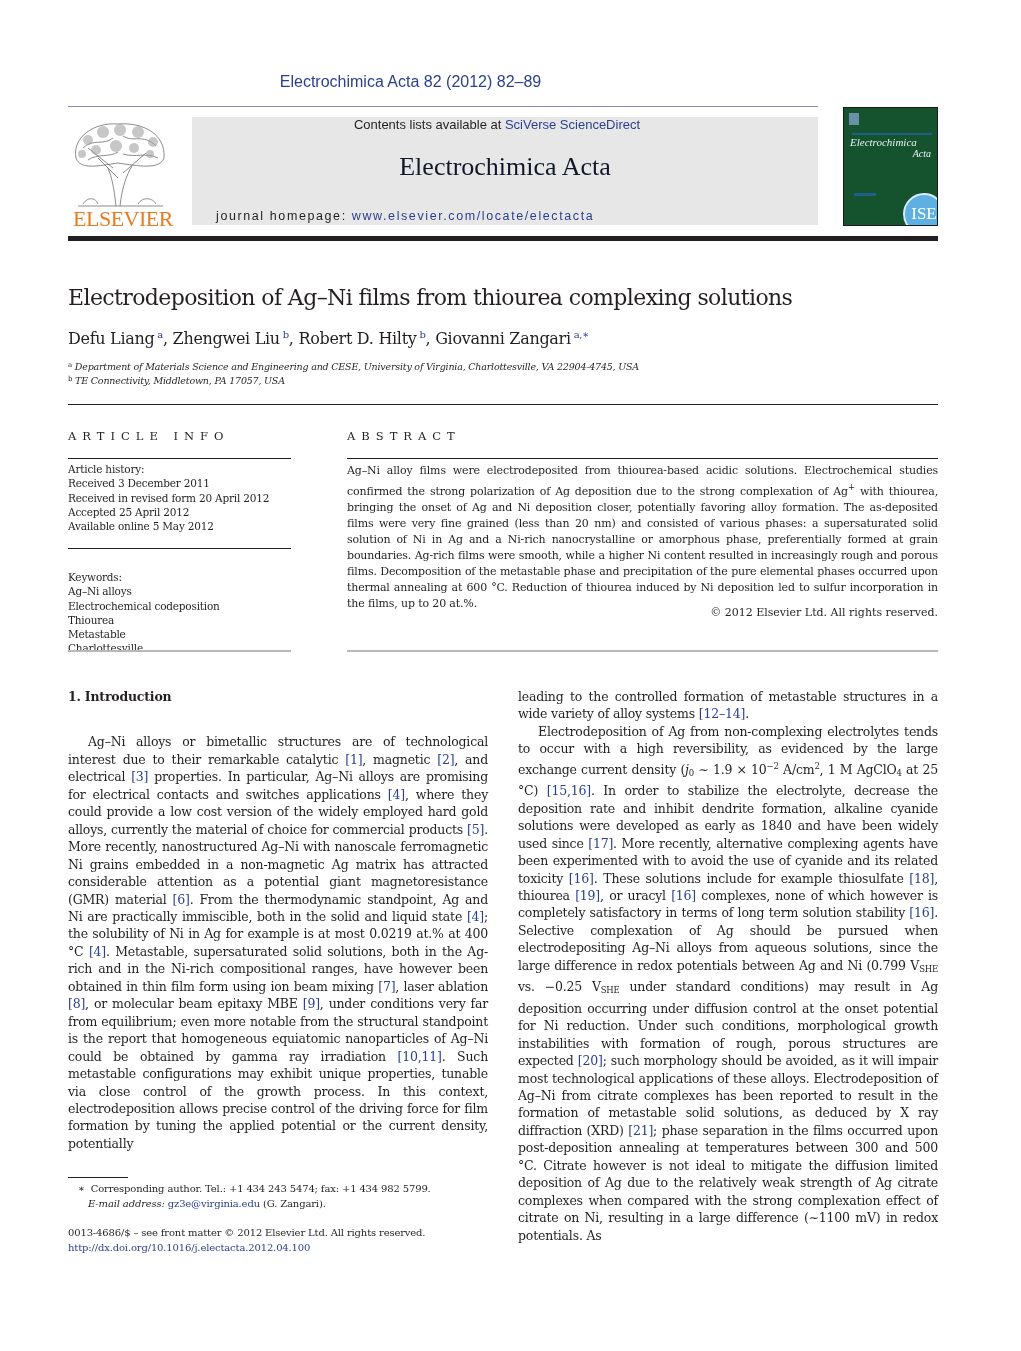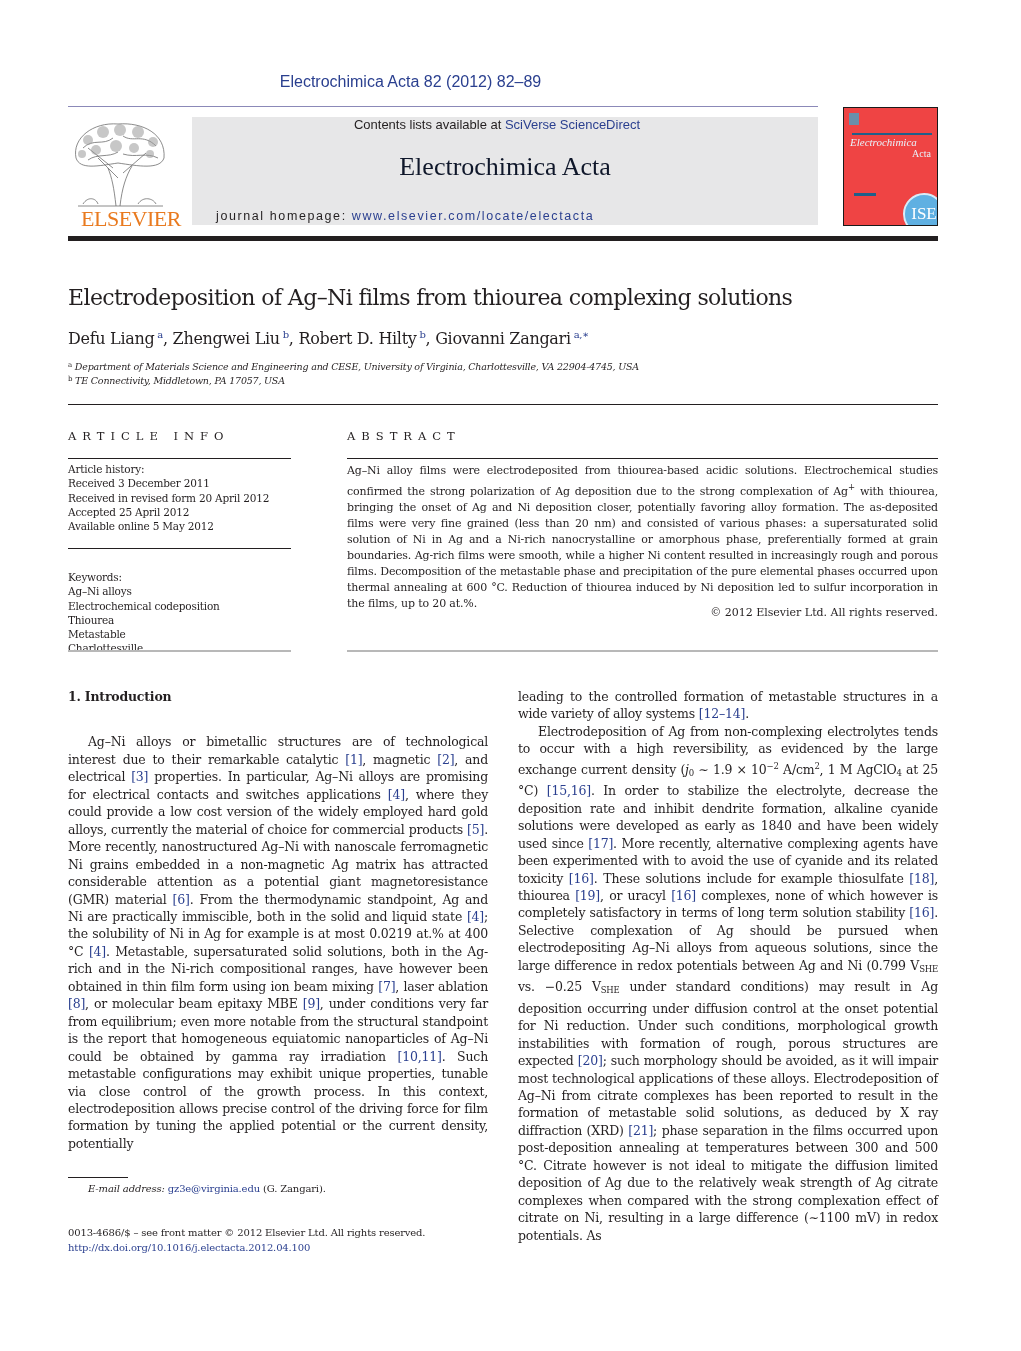--- a/index.html
+++ b/index.html
@@ -6,32 +6,32 @@
     html, body { width: 1021px; height: 1351px; background: #ffffff; }
     body { position: relative; font-family: "DejaVu Serif", serif; color: #231f20; overflow: hidden; }
     .abs { position: absolute; }
     a, .link { color: #2a3f8f; text-decoration: none; }
 
     #citation { left: 0; width: 821px; top: 73px; text-align: center; font-family: "Liberation Sans", sans-serif; font-size: 16px; color: #2a3f8f; }
     #top-rule { left: 68px; top: 106px; width: 750px; height: 1px; background: #8b89b8; }
 
     #elsevier-logo { left: 68px; top: 118px; width: 102px; height: 110px; }
     #elsevier-logo .tree { position: absolute; left: 0; top: 0; width: 102px; height: 90px; }
-    #elsevier-logo .wordmark { position: absolute; left: 12px; top: 88px; width: 102px; text-align: center; font-family: "Liberation Serif", serif; font-size: 22px; color: #e97a1f; letter-spacing: -0.5px; }
+    #elsevier-logo .wordmark { position: absolute; left: 4px; top: 88px; width: 102px; text-align: center; font-family: "Liberation Serif", serif; font-size: 22px; color: #e97a1f; letter-spacing: -0.5px; }
 
     #banner { left: 192px; top: 117px; width: 626px; height: 108px; background: #e7e7e8; }
     #contents-line { left: 0; top: 0; width: 610px; text-align: center; font-family: "Liberation Sans", sans-serif; font-size: 13px; color: #231f20; }
     #journal-name { left: 0; top: 35px; width: 626px; text-align: center; font-family: "Liberation Serif", serif; font-size: 26px; color: #0f172a; }
     #homepage-line { left: 0; top: 92px; width: 626px; text-align: left; font-family: "Liberation Sans", sans-serif; font-size: 12.5px; letter-spacing: 1.6px; color: #231f20; margin-left: 24px; }
 
-    #cover { left: 843px; top: 107px; width: 95px; height: 119px; background: #ef4444; border: 1px solid #1a1a1a; overflow: hidden; }
+    #cover { left: 843px; top: 107px; width: 95px; height: 119px; background: #14532d; border: 1px solid #1a1a1a; overflow: hidden; }
     #cover .mini-logo { position: absolute; left: 5px; top: 5px; width: 10px; height: 12px; background: #6a8faa; }
     #cover .rule-text { position: absolute; left: 8px; top: 25px; width: 80px; height: 2px; background: #1f5f8a; }
     #cover .t1 { position: absolute; left: 6px; top: 28px; font-family: "Liberation Serif", serif; font-style: italic; font-size: 11px; color: #e8f3fb; }
-    #cover .t2 { position: absolute; right: 6px; top: 40px; font-family: "Liberation Serif", serif; font-size: 10px; color: #e8f3fb; }
+    #cover .t2 { position: absolute; right: 6px; top: 40px; font-family: "Liberation Serif", serif; font-style: italic; font-size: 10px; color: #e8f3fb; }
     #cover .small-text { position: absolute; left: 10px; top: 85px; width: 22px; height: 3px; background: #1f5f8a; }
     #cover .ise { position: absolute; right: -8px; bottom: -10px; width: 42px; height: 42px; border-radius: 50%; border: 2px solid #d7ecf8; background: #5fb0e2; color: #ffffff; font-family: "Liberation Serif", serif; font-size: 17px; text-align: center; line-height: 38px; }
 
     #thick-rule { left: 68px; top: 236px; width: 870px; height: 5px; background: #231f20; }
 
     #title { left: 68px; top: 285px; font-family: "DejaVu Serif", serif; font-size: 22px; color: #231f20; letter-spacing: -0.6px; }
     #authors { left: 68px; top: 329px; font-size: 16px; letter-spacing: -0.3px; }
     #authors sup { color: #2a3f8f; font-size: 10px; vertical-align: 6px; }
     .affil { left: 68px; font-size: 9.5px; font-style: italic; letter-spacing: -0.2px; }
     .affil sup { font-size: 7px; vertical-align: 3px; font-style: normal; }
@@ -160,18 +160,19 @@
   <div id="intro-heading">1.  Introduction</div>
   <p class="para" id="intro-p1"><span>Ag–Ni alloys or bimetallic structures are of technological interest due to their remarkable catalytic </span><span class="link">[1]</span><span>, magnetic </span><span class="link">[2]</span><span>, and electrical </span><span class="link">[3]</span><span> properties. In particular, Ag–Ni alloys are promising for electrical contacts and switches applications </span><span class="link">[4]</span><span>, where they could provide a low cost version of the widely employed hard gold alloys, currently the material of choice for commercial products </span><span class="link">[5]</span><span>. More recently, nanostructured Ag–Ni with nanoscale ferromagnetic Ni grains embedded in a non-magnetic Ag matrix has attracted considerable attention as a potential giant magnetoresistance (GMR) material </span><span class="link">[6]</span><span>. From the thermodynamic standpoint, Ag and Ni are practically immiscible, both in the solid and liquid state </span><span class="link">[4]</span><span>; the solubility of Ni in Ag for example is at most 0.0219 at.% at 400 °C </span><span class="link">[4]</span><span>. Metastable, supersaturated solid solutions, both in the Ag-rich and in the Ni-rich compositional ranges, have however been obtained in thin film form using ion beam mixing </span><span class="link">[7]</span><span>, laser ablation </span><span class="link">[8]</span><span>, or molecular beam epitaxy MBE </span><span class="link">[9]</span><span>, under conditions very far from equilibrium; even more notable from the structural standpoint is the report that homogeneous equiatomic nanoparticles of Ag–Ni could be obtained by gamma ray irradiation </span><span class="link">[10,11]</span><span>. Such metastable configurations may exhibit unique properties, tunable via close control of the growth process. In this context, electrodeposition allows precise control of the driving force for film formation by tuning the applied potential or the current density, potentially</span></p>
 </div>
 <div id="col-right" class="abs col">
   <p class="noindent" id="intro-cont"><span>leading to the controlled formation of metastable structures in a wide variety of alloy systems </span><span class="link">[12–14]</span><span>.</span></p>
   <p class="para" id="intro-p2"><span>Electrodeposition of Ag from non-complexing electrolytes tends to occur with a high reversibility, as evidenced by the large exchange current density (</span><i>j</i><sub>0</sub><span> ∼ 1.9 × 10</span><span class="supx">−2</span><span> A/cm</span><span class="supx">2</span><span>, 1 M AgClO</span><sub>4</sub><span> at 25 °C) </span><span class="link">[15,16]</span><span>. In order to stabilize the electrolyte, decrease the deposition rate and inhibit dendrite formation, alkaline cyanide solutions were developed as early as 1840 and have been widely used since </span><span class="link">[17]</span><span>. More recently, alternative complexing agents have been experimented with to avoid the use of cyanide and its related toxicity </span><span class="link">[16]</span><span>. These solutions include for example thiosulfate </span><span class="link">[18]</span><span>, thiourea </span><span class="link">[19]</span><span>, or uracyl </span><span class="link">[16]</span><span> complexes, none of which however is completely satisfactory in terms of long term solution stability </span><span class="link">[16]</span><span>. Selective complexation of Ag should be pursued when electrodepositing Ag–Ni alloys from aqueous solutions, since the large difference in redox potentials between Ag and Ni (0.799 V</span><sub>SHE</sub><span> vs. −0.25 V</span><sub>SHE</sub><span> under standard conditions) may result in Ag deposition occurring under diffusion control at the onset potential for Ni reduction. Under such conditions, morphological growth instabilities with formation of rough, porous structures are expected </span><span class="link">[20]</span><span>; such morphology should be avoided, as it will impair most technological applications of these alloys. Electrodeposition of Ag–Ni from citrate complexes has been reported to result in the formation of metastable solid solutions, as deduced by X ray diffraction (XRD) </span><span class="link">[21]</span><span>; phase separation in the films occurred upon post-deposition annealing at temperatures between 300 and 500 °C. Citrate however is not ideal to mitigate the diffusion limited deposition of Ag due to the relatively weak strength of Ag citrate complexes when compared with the strong complexation effect of citrate on Ni, resulting in a large difference (∼1100 mV) in redox potentials. As</span></p>
 </div>
 
 <div id="fn-rule" class="abs"></div>
 <div id="footnote" class="abs">
+  <div class="fn-line1"><span>∗</span>&nbsp;&nbsp;<span>Corresponding author. Tel.: +1 434 243 5474; fax: +1 434 982 5799.</span></div>
   <div class="fn-line2"><i>E-mail address:</i> <span class="link">gz3e@virginia.edu</span><span> (G. Zangari).</span></div>
 </div>
 <div id="front-matter" class="abs">
   <div>0013-4686/$ – see front matter © 2012 Elsevier Ltd. All rights reserved.</div>
   <div class="link">http://dx.doi.org/10.1016/j.electacta.2012.04.100</div>
 </div>
 
 </body></html>

